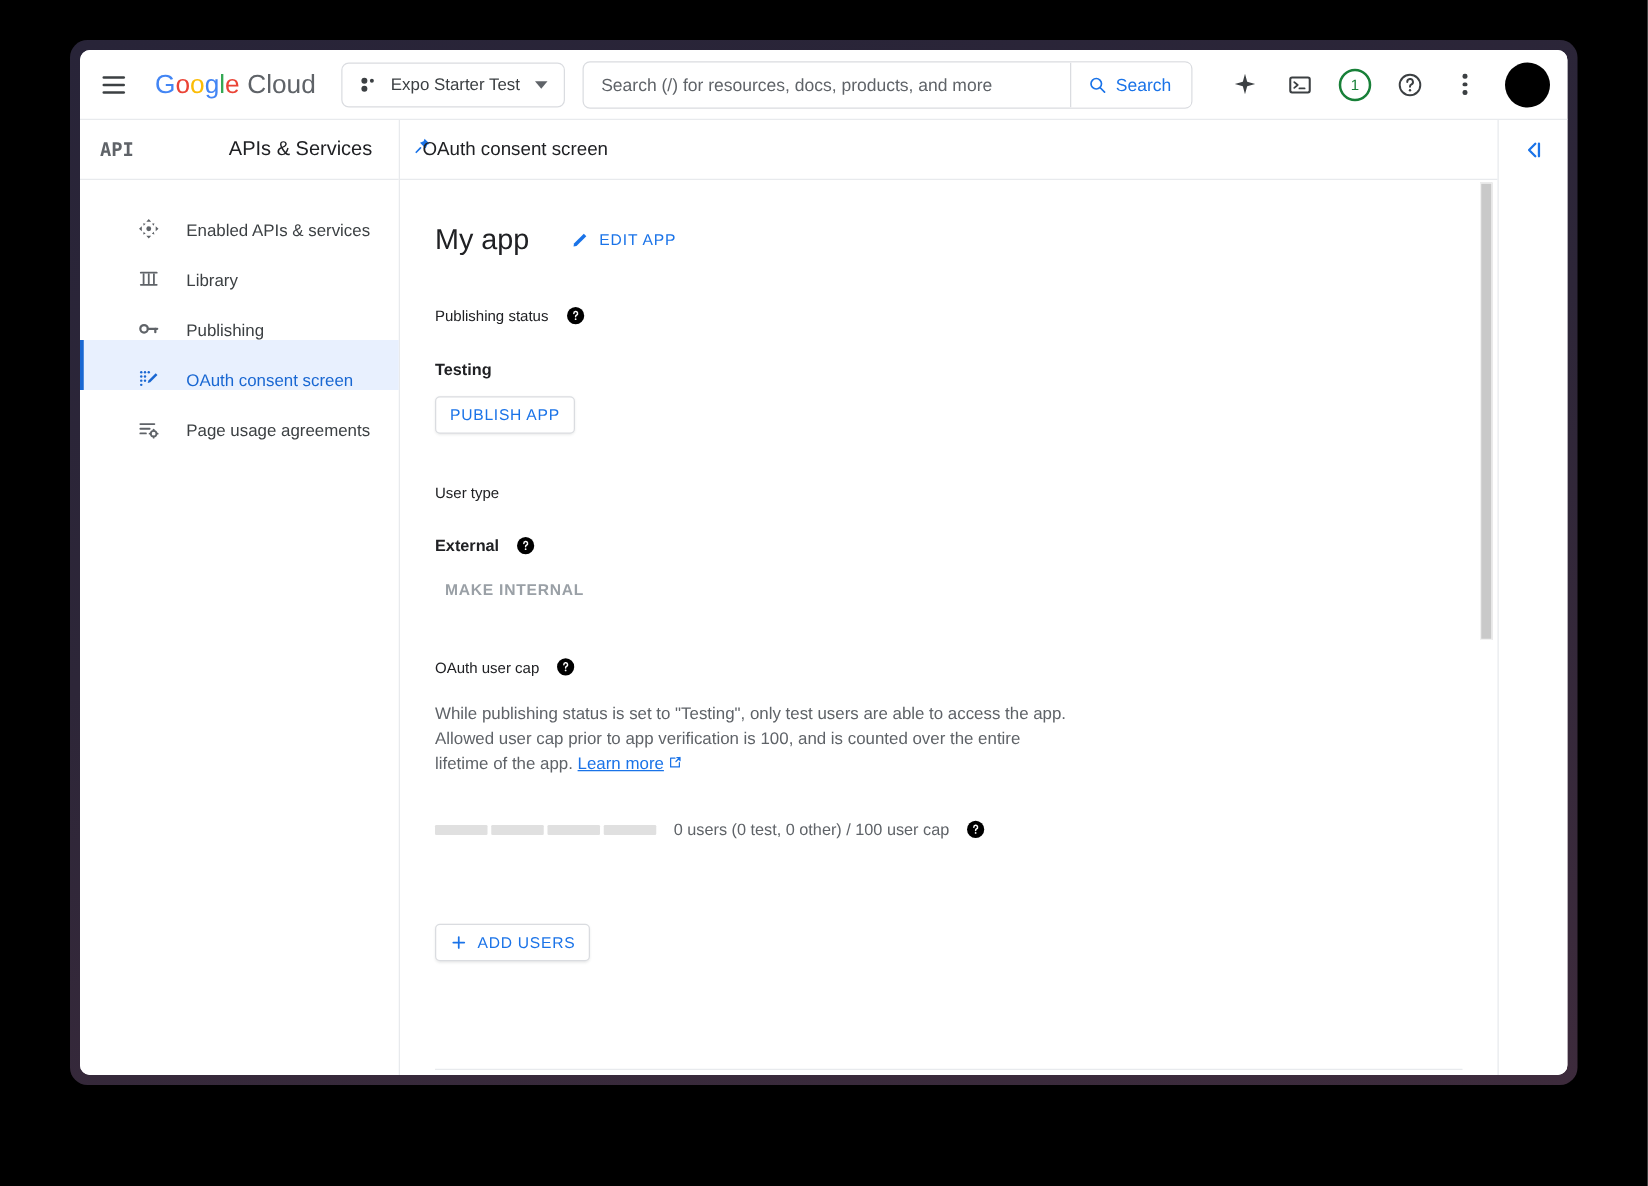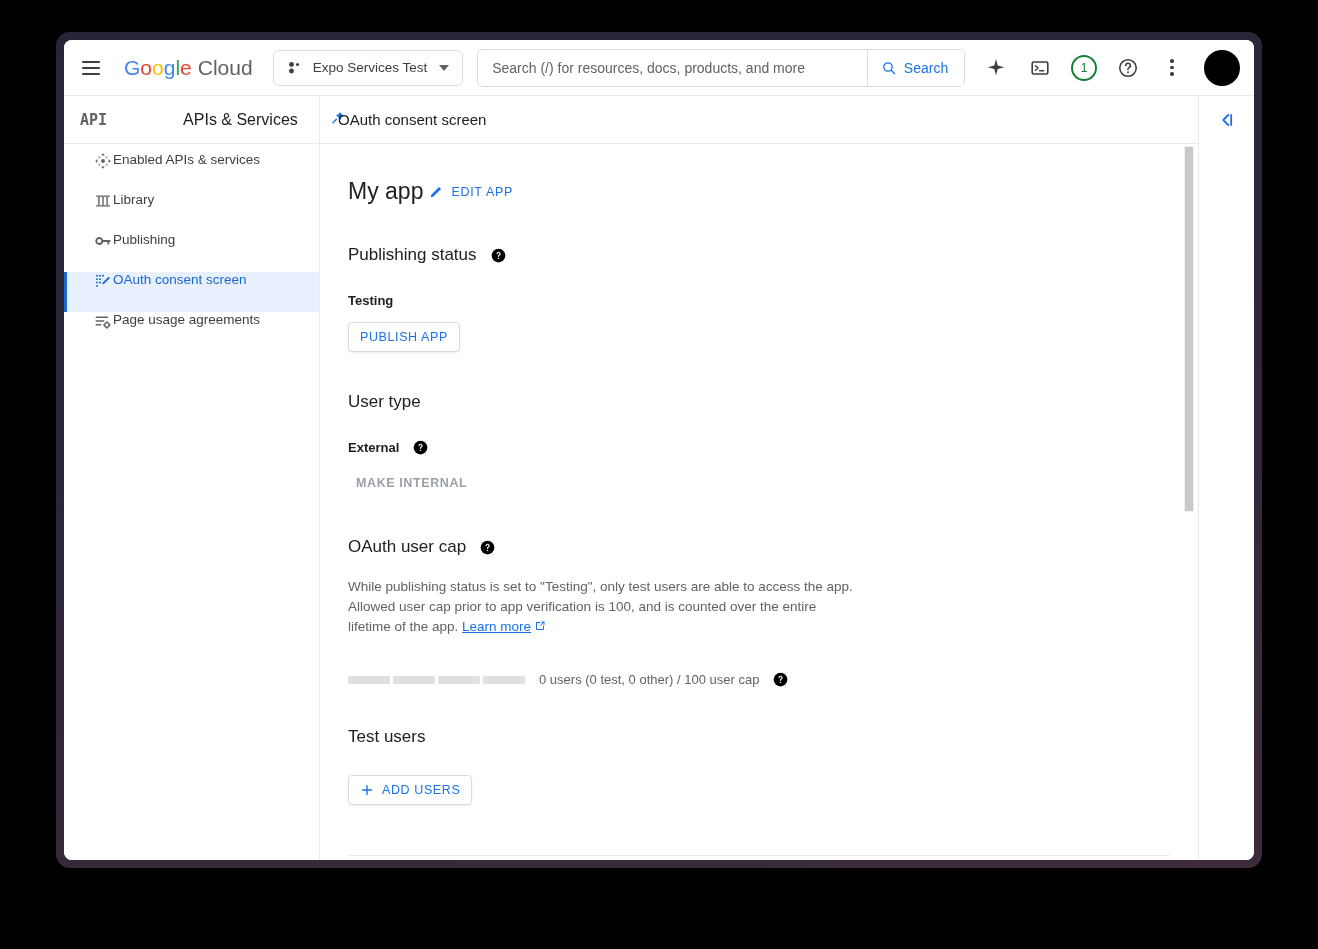--- a/index.html
+++ b/index.html
@@ -135,22 +135,22 @@
   }
   #api-logo {
     font-family: "DejaVu Sans Mono", monospace;
     font-size: 15px; font-weight: 700; color: #5f6368; letter-spacing: 0px;
   }
   #sidebar-title { font-size: 16px; color: #202124; white-space: nowrap; margin-left: 44px; }
   #pin-icon { margin-left: auto; cursor:pointer; }
 
   #nav-list { padding-top: 8px; }
   .nav-item {
-    display: flex; align-items: flex-start; 
-    height: 40px; padding-left: 26px; cursor: pointer;
+    display: flex; align-items: flex-end; gap: 20px;
+    height: 40px; padding-left: 42px; cursor: pointer;
     font-size: 13.5px; color: #3c4043;
     border-left: 3px solid transparent;
     position: relative;
   }
   .nav-item .nav-icon { width:20px; display:flex; align-items:center; justify-content:center; flex:none;}
   .nav-item.active {
     background: #e8f0fe; color: #1967d2; border-left-color: #1967d2;
   }
 
   
@@ -163,31 +163,31 @@
     padding-left: 18px;
     border-bottom: 1px solid #e8eaed;
     font-size: 15px; color: #202124;
   }
 
   #scroll-area {
     flex: 1; overflow: hidden; position: relative; padding: 0 0 0 0;
   }
   #page-body { padding: 34px 0 0 28px; }
 
-  #app-title-row { display: flex; align-items: center; gap: 4px; }
+  #app-title-row { display: flex; align-items: center; gap: 32px; }
   #app-title { font-size: 23px; color: #202124; font-weight: 400; }
   #edit-app-btn {
     display: flex; align-items: center; gap: 7px;
     color: #1a73e8; font-size: 12.5px; letter-spacing: .7px;
     background: none; border: none; cursor: pointer; padding: 4px 2px;
     font-family: "Liberation Sans", sans-serif;
   }
 
   h2.section {
-    font-size: 17px; color: #202124; font-weight: 500;
+    font-size: 12px; color: #202124; font-weight: 500;
     display: flex; align-items: center; gap: 14px;
   }
   .help-dot { cursor: pointer; display: inline-flex; }
   .sub-label {
     font-size: 13px; color: #202124; font-weight: 700;
     display: flex; align-items: center; gap: 14px;
   }
 
   .btn-outline {
     display: inline-flex; align-items: center; gap: 8px;
@@ -267,21 +267,21 @@
       </span>
       <span class="cloudword">Cloud</span>
     </div>
 
     <div id="project-chip">
       <svg width="16" height="16" viewBox="0 0 16 16">
         <circle cx="4.5" cy="4.5" r="2.4" fill="#3c4043"></circle>
         <circle cx="10.5" cy="4.5" r="1.6" fill="#3c4043"></circle>
         <circle cx="4.5" cy="11" r="2.4" fill="#3c4043"></circle>
       </svg>
-      <span>Expo Services Test</span>
+      <span>Expo Starter Test</span>
       <span class="caret-down"></span>
     </div>
 
     <div id="search-wrap">
       <input id="search-input" type="text" placeholder="Search (/) for resources, docs, products, and more" style="">
       <button id="search-button">
         <svg width="16" height="16" viewBox="0 0 24 24">
           <circle cx="10.5" cy="10.5" r="6.3" fill="none" stroke="#1a73e8" stroke-width="2"></circle>
           <line x1="15.3" y1="15.3" x2="20.5" y2="20.5" stroke="#1a73e8" stroke-width="2" stroke-linecap="round"></line>
         </svg>
@@ -516,23 +516,20 @@
                   <circle cx="12" cy="12" r="11" fill="#000000"></circle>
                   <path d="M9.7 9.2a2.4 2.4 0 1 1 3.3 2.25c-.7.35-1 .8-1 1.55v.35" fill="none" stroke="#ffffff" stroke-width="1.9" stroke-linecap="round"></path>
                   <circle cx="12" cy="16.6" r="1.15" fill="#ffffff"></circle>
                 </svg>
               </span>
             </div>
 
             <div class="sp-40"></div>
 
             
-            <h2 class="section">
-              <span>Test users</span>
-            </h2>
 
             <div class="sp-28"></div>
             <button class="btn-outline">
               <svg width="14" height="14" viewBox="0 0 24 24">
                 <line x1="12" y1="4.5" x2="12" y2="19.5" stroke="#1a73e8" stroke-width="2.4" stroke-linecap="round"></line>
                 <line x1="4.5" y1="12" x2="19.5" y2="12" stroke="#1a73e8" stroke-width="2.4" stroke-linecap="round"></line>
               </svg>
               <span>ADD USERS</span>
             </button>
 

